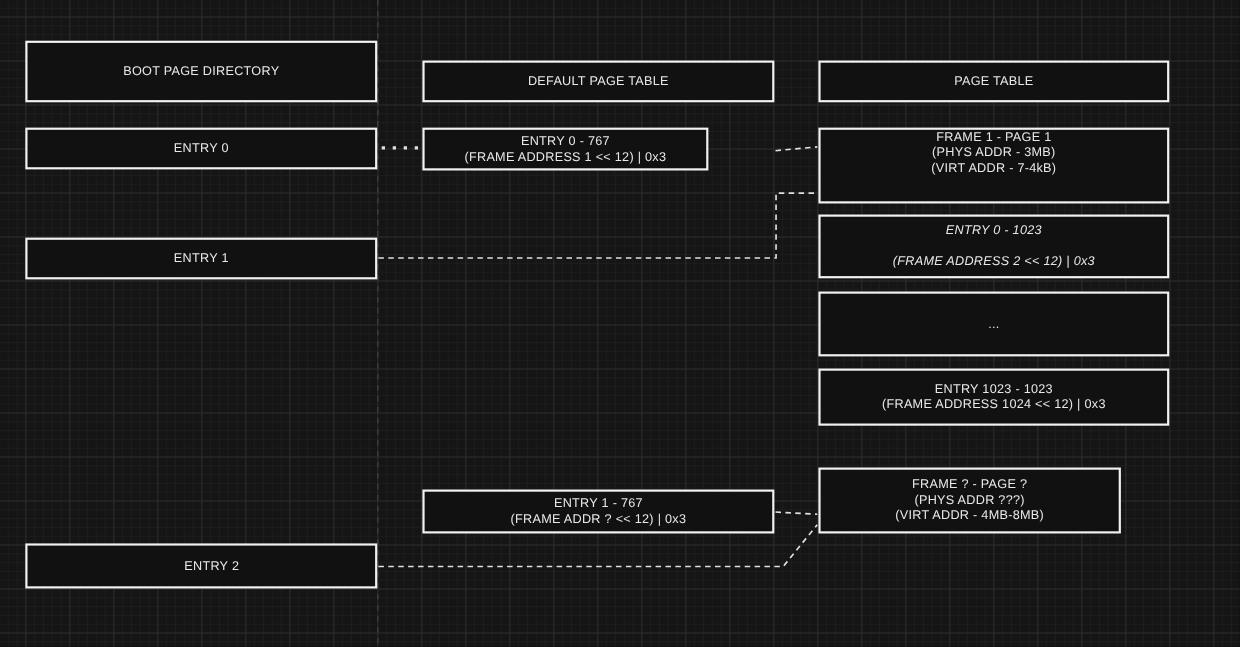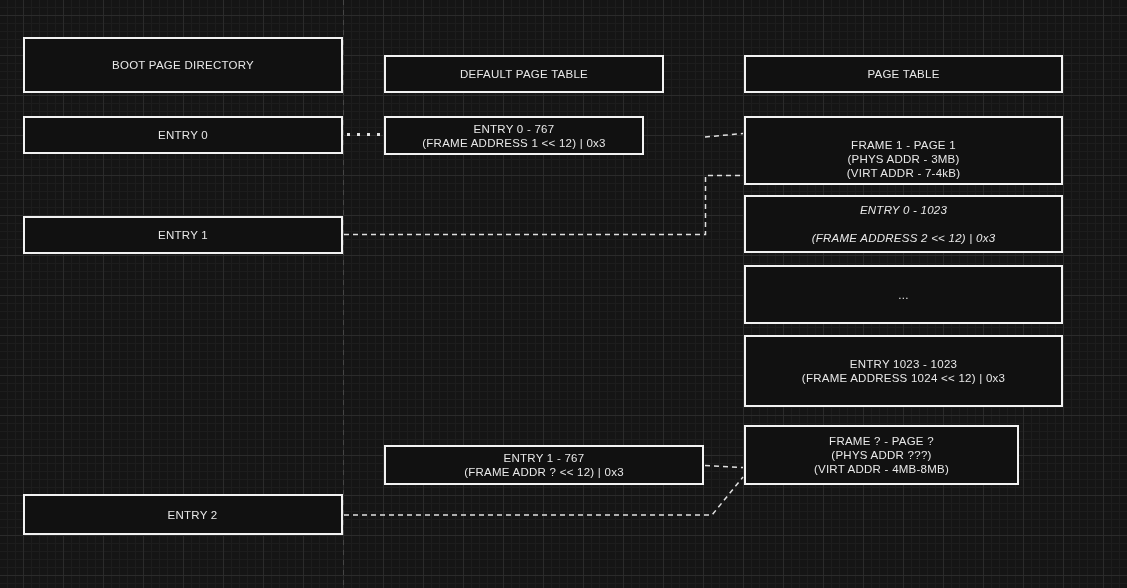--- a/index.html
+++ b/index.html
@@ -45,30 +45,30 @@
     letter-spacing: 0.25px;
   }
   .ln { min-height: 14px; width: 100%; }
 
   
   #box-boot-hdr     { left: 23px;  top: 37px;  width: 320px; height: 56px; }
   #box-entry0       { left: 23px;  top: 116px; width: 320px; height: 38px; }
   #box-entry1       { left: 23px;  top: 216px; width: 320px; height: 38px; justify-content: center; }
   #box-entry2       { left: 23px;  top: 494px; width: 320px; height: 41px; padding-left: 19px; }
   
-  #box-default-hdr  { left: 384px; top: 55px;  width: 280px; height: 38px; }
+  #box-default-hdr  { left: 384px; top: 55px;  width: 320px; height: 38px; }
   #box-entry0-767   { left: 384px; top: 116px; width: 260px; height: 39px; }
   #box-entry1-767   { left: 384px; top: 445px; width: 320px; height: 40px; }
   
   #box-page-hdr     { left: 744px; top: 55px;  width: 319px; height: 38px; }
   #box-frame1       { left: 744px; top: 116px; width: 319px; height: 69px;
-                      justify-content: flex-start; padding-top: 20px; }
+                      justify-content: flex-start; padding-top: 0; }
   #box-entry0-1023  { left: 744px; top: 195px; width: 319px; height: 58px; font-style: italic; }
   #box-ellipsis     { left: 744px; top: 265px; width: 319px; height: 59px; }
-  #box-entry1023    { left: 744px; top: 335px; width: 319px; height: 72px; }
+  #box-entry1023    { left: 744px; top: 335px; width: 319px; height: 52px; }
   #box-frameq       { left: 744px; top: 425px; width: 275px; height: 60px; justify-content: center; }
 </style>
 </head>
 <body>
 
 <div class="canvas">
 
   <svg class="connectors" width="1127" height="588" viewBox="0 0 1127 588" xmlns="http://www.w3.org/2000/svg">
     <path d="M343.5 0 V588" stroke="#454545" stroke-width="1" stroke-dasharray="5 5" fill="none"></path>
     <path d="M347 134.5 H382" stroke="#e0e0e0" stroke-width="3" stroke-dasharray="3 7" fill="none"></path>

